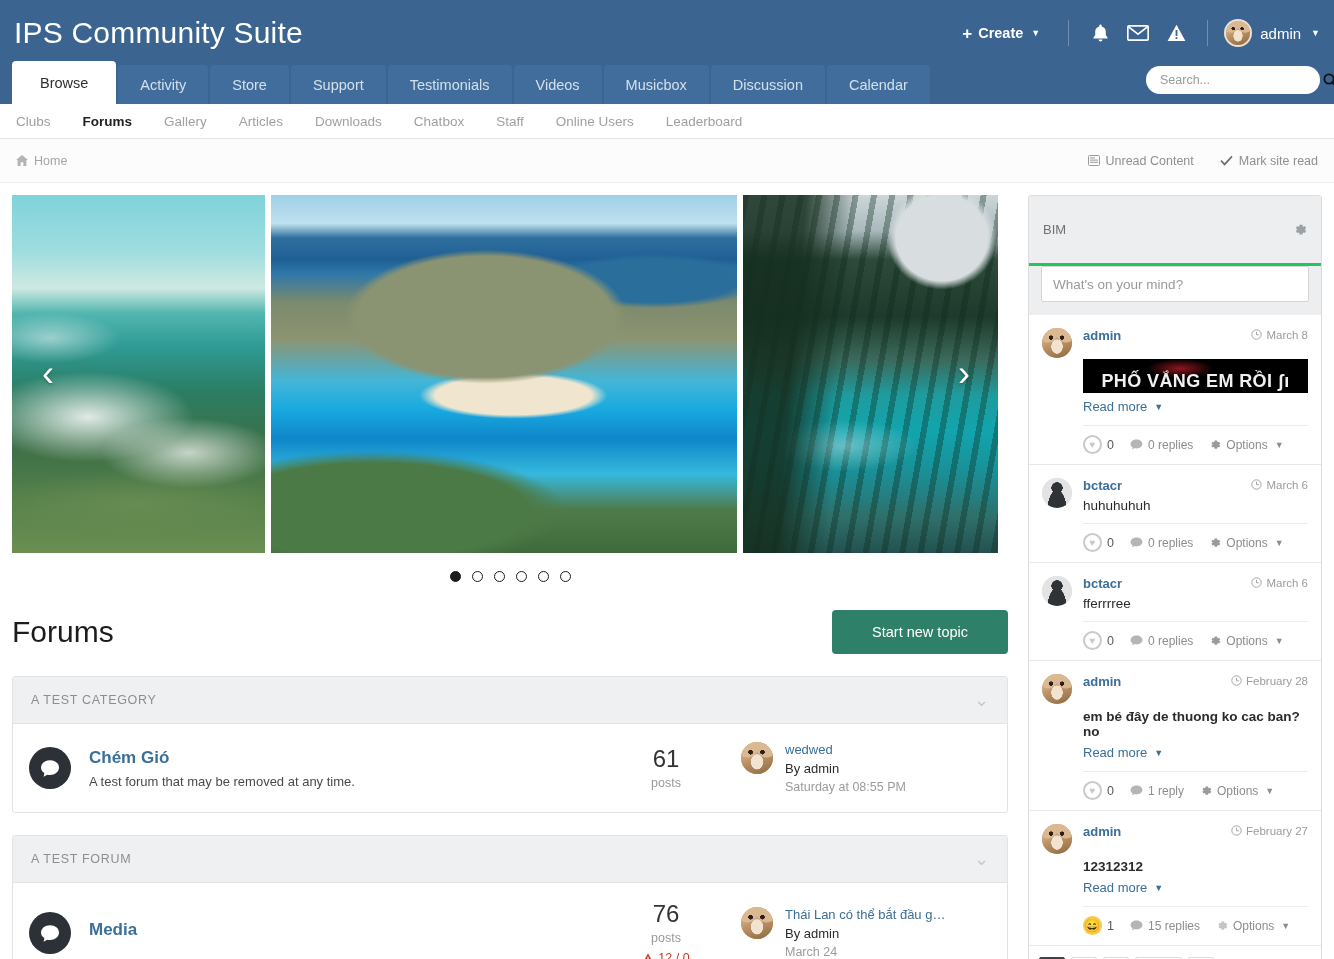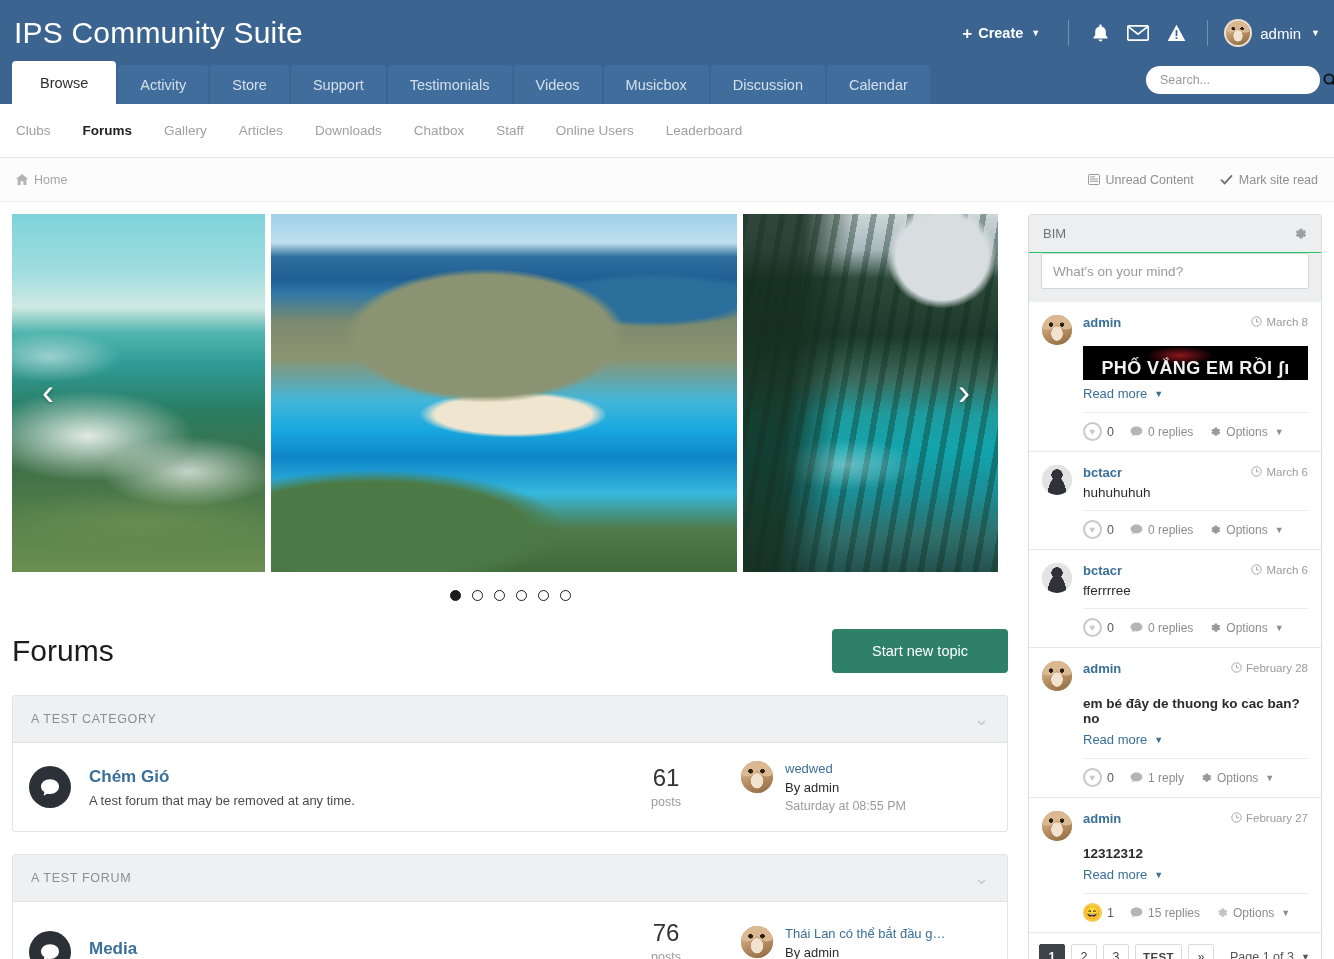--- a/index.html
+++ b/index.html
@@ -107,21 +107,21 @@
     border: none; outline: none; flex: 1;
     font-size: 12.5px; color: #555;
     font-family: "Liberation Sans", sans-serif;
     background: transparent;
   }
   .search-wrap input::placeholder { color: #9a9a9a; }
   .search-btn { cursor:pointer; display:flex; align-items:center; padding:0 2px;}
 
   
   .subnav {
-    height: 54px;
+    height: 35px;
     background: #fff;
     border-bottom: 1px solid #e6e6e6;
     display: flex; align-items: center;
     padding: 0 16px;
     gap: 0;
   }
   .subnav a {
     font-size: 13.5px; color: #a0a0a0;
     text-decoration: none;
     padding: 0 16px;
@@ -311,23 +311,23 @@
 
   
   .widget {
     border: 1px solid #dcdcdc;
     border-radius: 3px;
     background: #fff;
     overflow: hidden;
   }
   .widget-head {
     background: #eceeef;
-    padding: 11px 14px;
+    padding: 26px 14px;
     display: flex; align-items: center;
-    border-bottom: 1px solid #22c55e;
+    border-bottom: 3px solid #22c55e;
     gap: 18px;
   }
   .widget-title { font-size: 13px; color: #6e7377; }
   .widget-gear { margin-left: auto; cursor: pointer; color:#9aa0a4; display:flex;}
   .status-box { background: #eceeef; padding: 0 12px 13px; }
   .status-input {
     width: 100%; height: 36px;
     border: 1px solid #d2d6d9; border-radius: 2px;
     background: #fff;
     padding: 0 11px;

